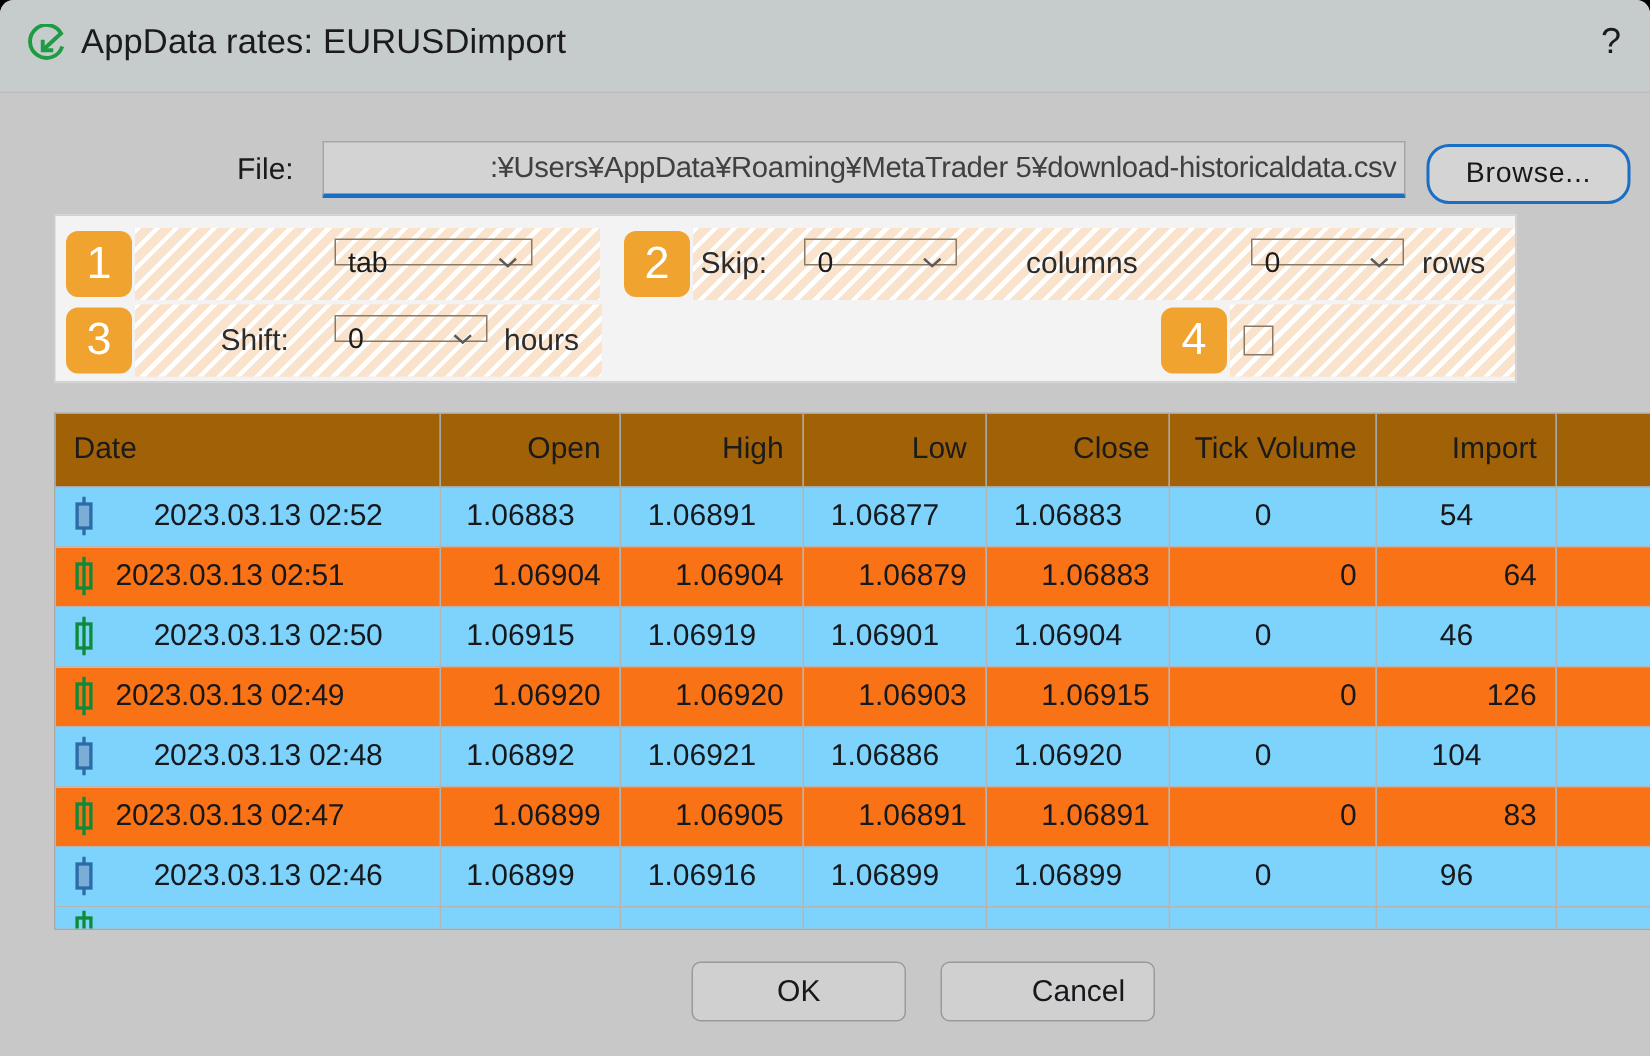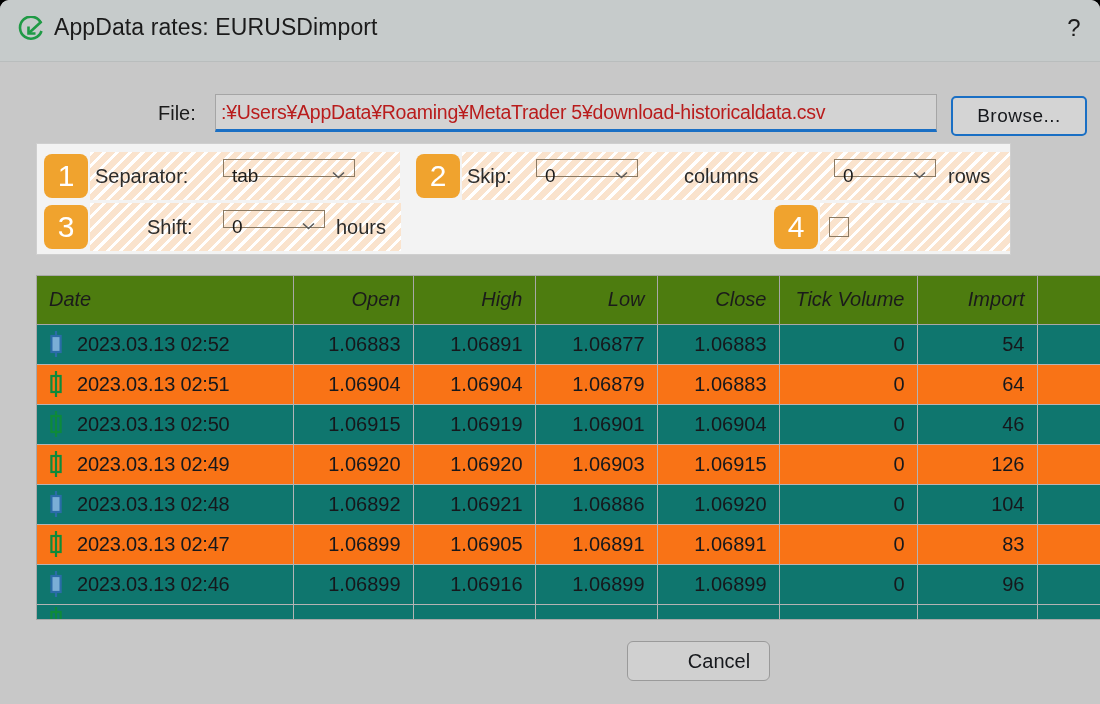--- a/index.html
+++ b/index.html
@@ -70,32 +70,33 @@
   #file-input {
     position: absolute;
     left: 215px; top: 94px;
     width: 722px; height: 38px;
     background: #d3d3d3;
     border: 1px solid #a5a5a5;
     border-bottom: 3px solid #1a6fc4;
     box-sizing: border-box;
     font-family: "Liberation Sans", sans-serif;
     font-size: 19.5px;
-    color: #b91c1c;
+    color: #404040;
     padding: 0 5px;
     outline: none;
     letter-spacing: -0.25px;
+    text-align: right;
   }
   #browse-button {
     position: absolute;
     left: 951px; top: 96px;
     width: 136px; height: 40px;
     background: #d4d4d4;
     border: 2px solid #1a6fc4;
-    border-radius: 5px;
+    border-radius: 15px;
     font-family: "Liberation Sans", sans-serif;
     font-size: 19px;
     color: #16181c;
     box-sizing: border-box;
     cursor: default;
     letter-spacing: 0.5px;
   }
 
   
   #options-panel {
@@ -174,45 +175,44 @@
     border-right: none;
     box-sizing: border-box;
     overflow: hidden;
   }
   table {
     border-collapse: collapse;
     width: 1120px;
     table-layout: fixed;
   }
   th {
-    background: #4d7c0f;
+    background: #a16207;
     font-weight: normal;
     font-size: 20px;
     color: #1b1b1b;
     height: 48px;
     text-align: right;
     padding: 0 12px 0 0;
     border-right: 1px solid #a8a8a8;
     border-bottom: 1px solid #a8a8a8;
     box-sizing: border-box;
-    font-style: italic;
   }
   th.date-col { text-align: left; padding-left: 12px; }
   td {
     font-size: 20px;
     color: #16181c;
     height: 40px;
     text-align: right;
     padding: 0 12px 0 0;
     border-right: 1px solid #b4b4b4;
     border-bottom: 1px solid #b4b4b4;
     box-sizing: border-box;
     white-space: nowrap;
   }
-  tr.odd td { background: #0f766e; }
+  tr.odd td { background: #7dd3fc; text-align: center; }
   tr.even td { background: #f97316; }
   td.date-col {
     text-align: left;
     padding-left: 40px;
     position: relative;
     letter-spacing: -0.2px;
   }
   .candle {
     position: absolute;
     left: 12px; top: 50%;
@@ -259,21 +259,20 @@
   </div>
 
   <div id="file-label">File:</div>
   <input id="file-input" type="text" value=":¥Users¥AppData¥Roaming¥MetaTrader 5¥download-historicaldata.csv" style="">
   <button id="browse-button">Browse...</button>
 
   <div id="options-panel">
 
     <div class="stripe" style="left:53px; top:8px; width:310px;"></div>
     <div class="badge" style="left:7px; top:10px;">1</div>
-    <div class="opt-label" style="left:58px; top:8px;">Separator:</div>
     <div class="combo" style="left:186px; top:15px; width:132px;">
       <span class="cval">tab</span>
       <span class="chev">
         <svg width="13" height="8" viewBox="0 0 13 8">
             <path d="M1 1.5 L6.5 6.5 L12 1.5" fill="none" stroke="#5a5a5a" stroke-width="1.6"></path>
           </svg>
       </span>
     </div>
 
     <div class="stripe" style="left:425px; top:8px; width:548px;"></div>
@@ -444,15 +443,16 @@
             <td></td>
             <td></td>
             <td></td>
             <td></td>
             <td></td>
           </tr>
         </tbody>
     </table>
   </div>
 
+  <button class="footer-btn" id="ok-button">OK</button>
   <button class="footer-btn" id="cancel-button">Cancel</button>
 
 </div>
 
 </body></html>

